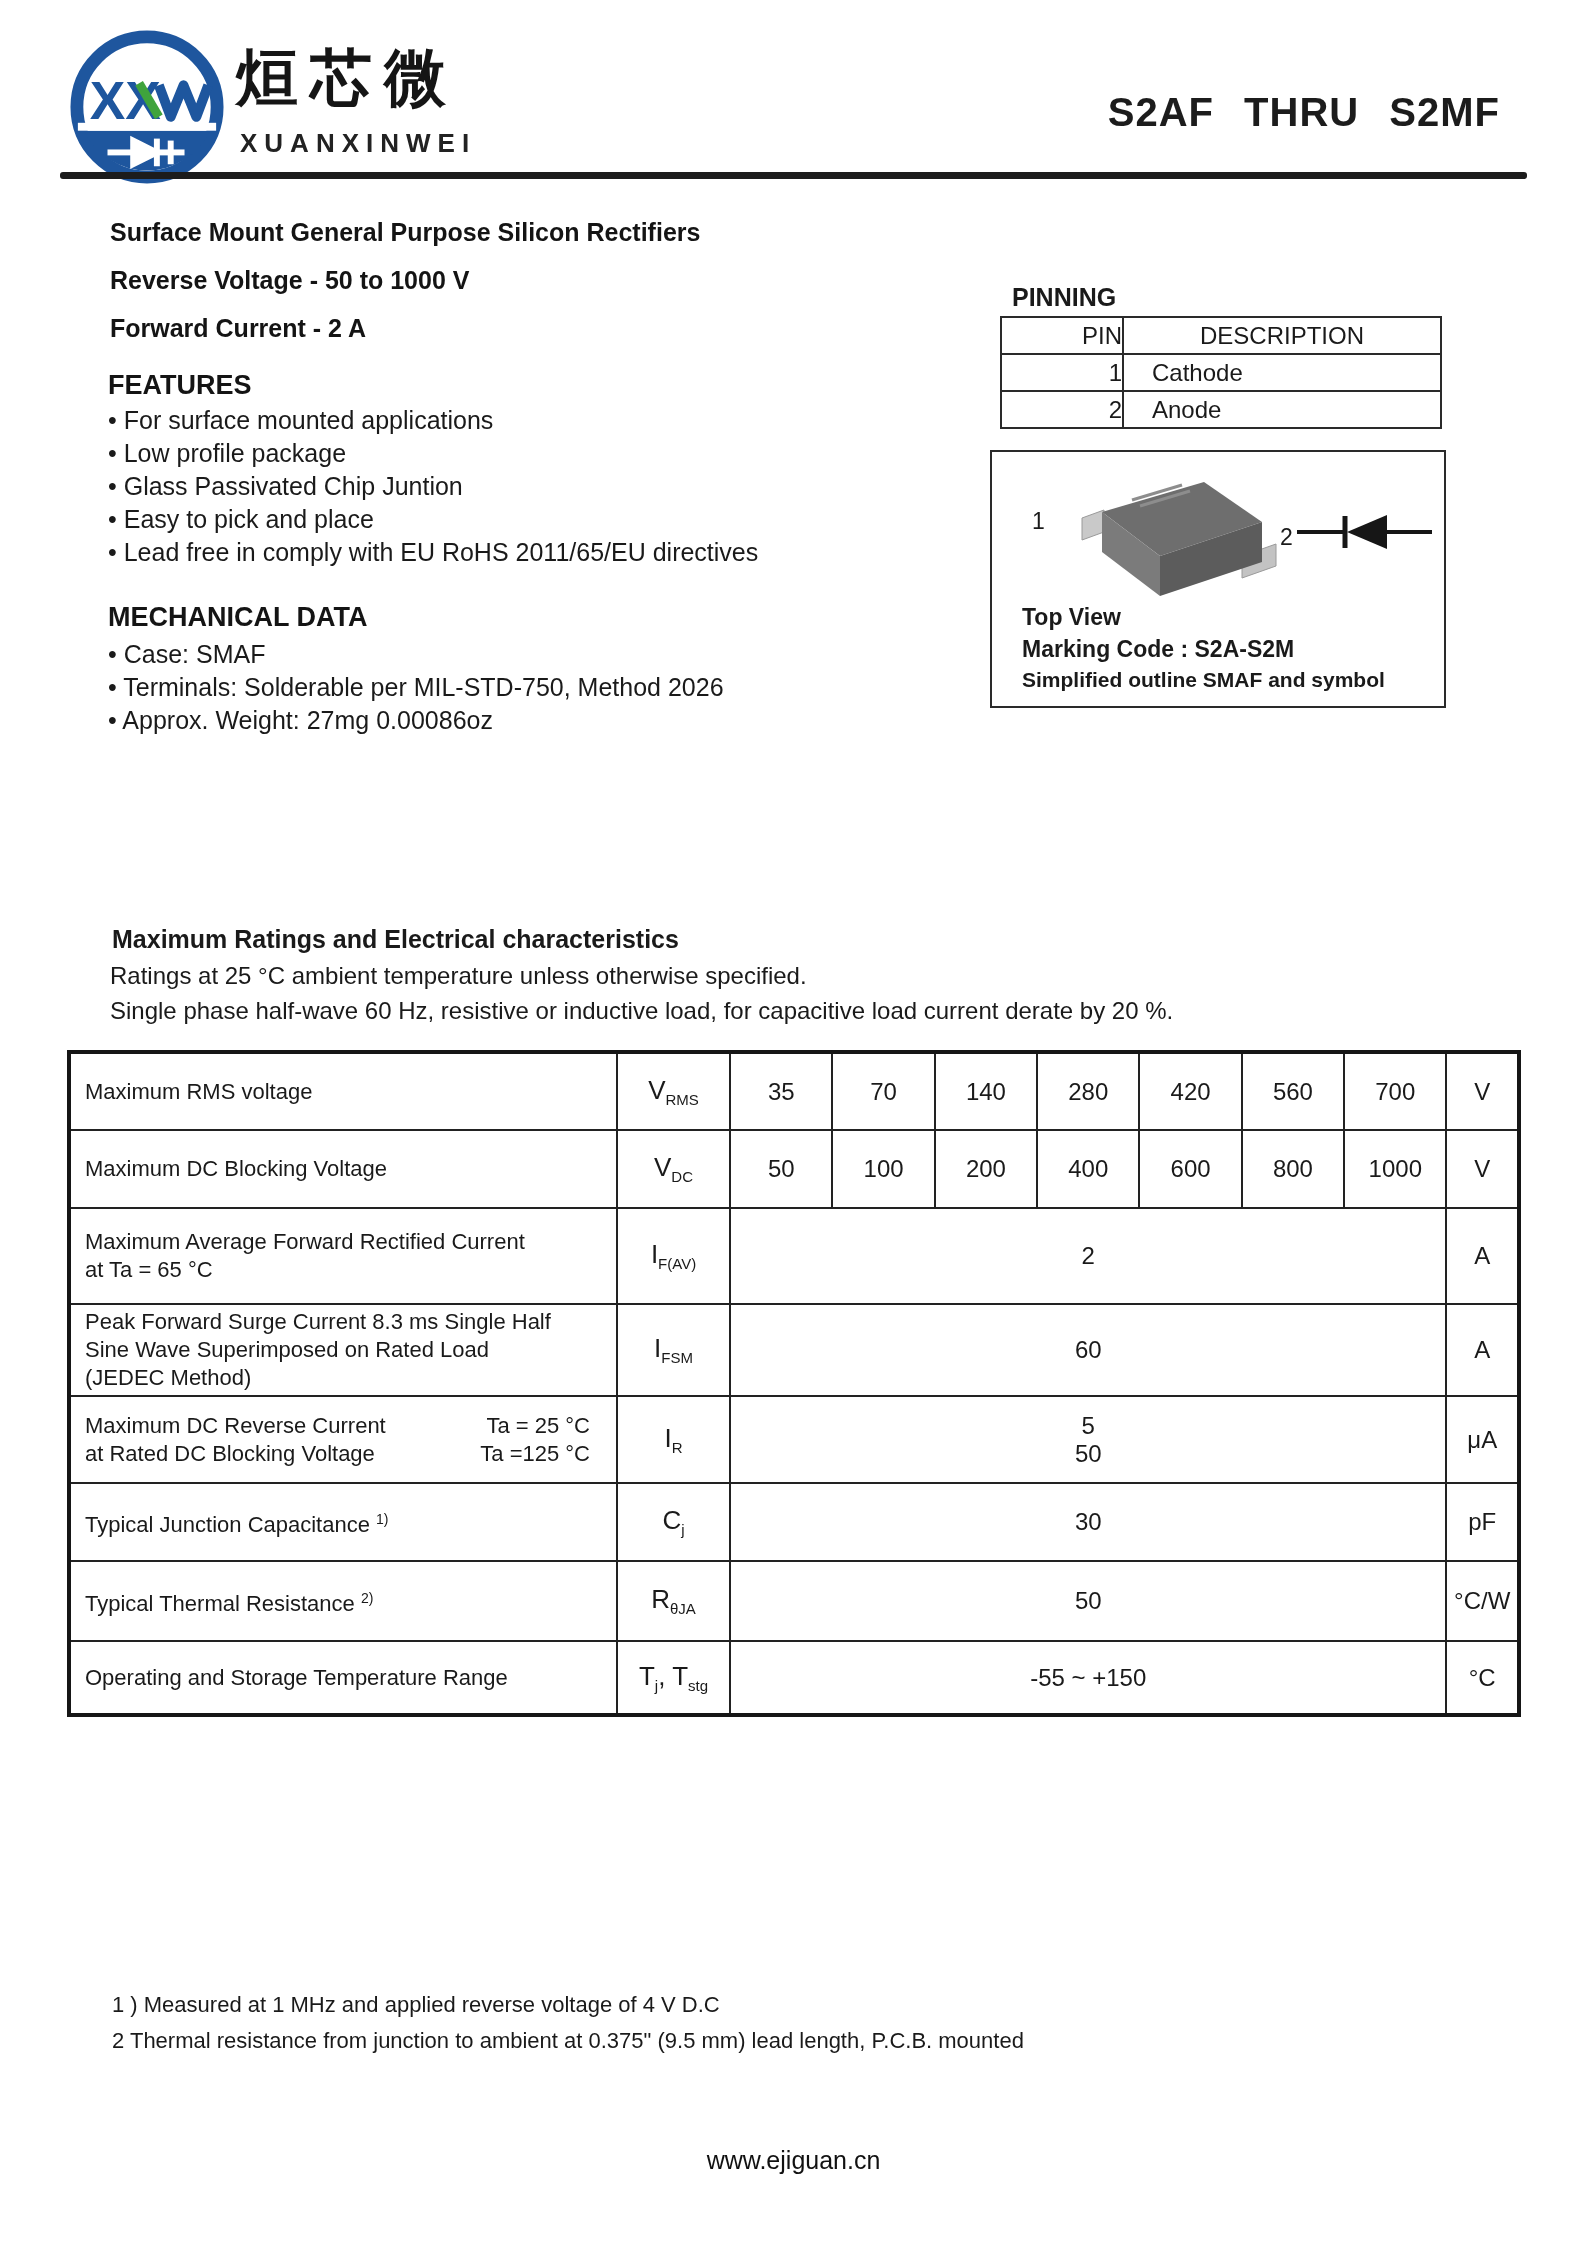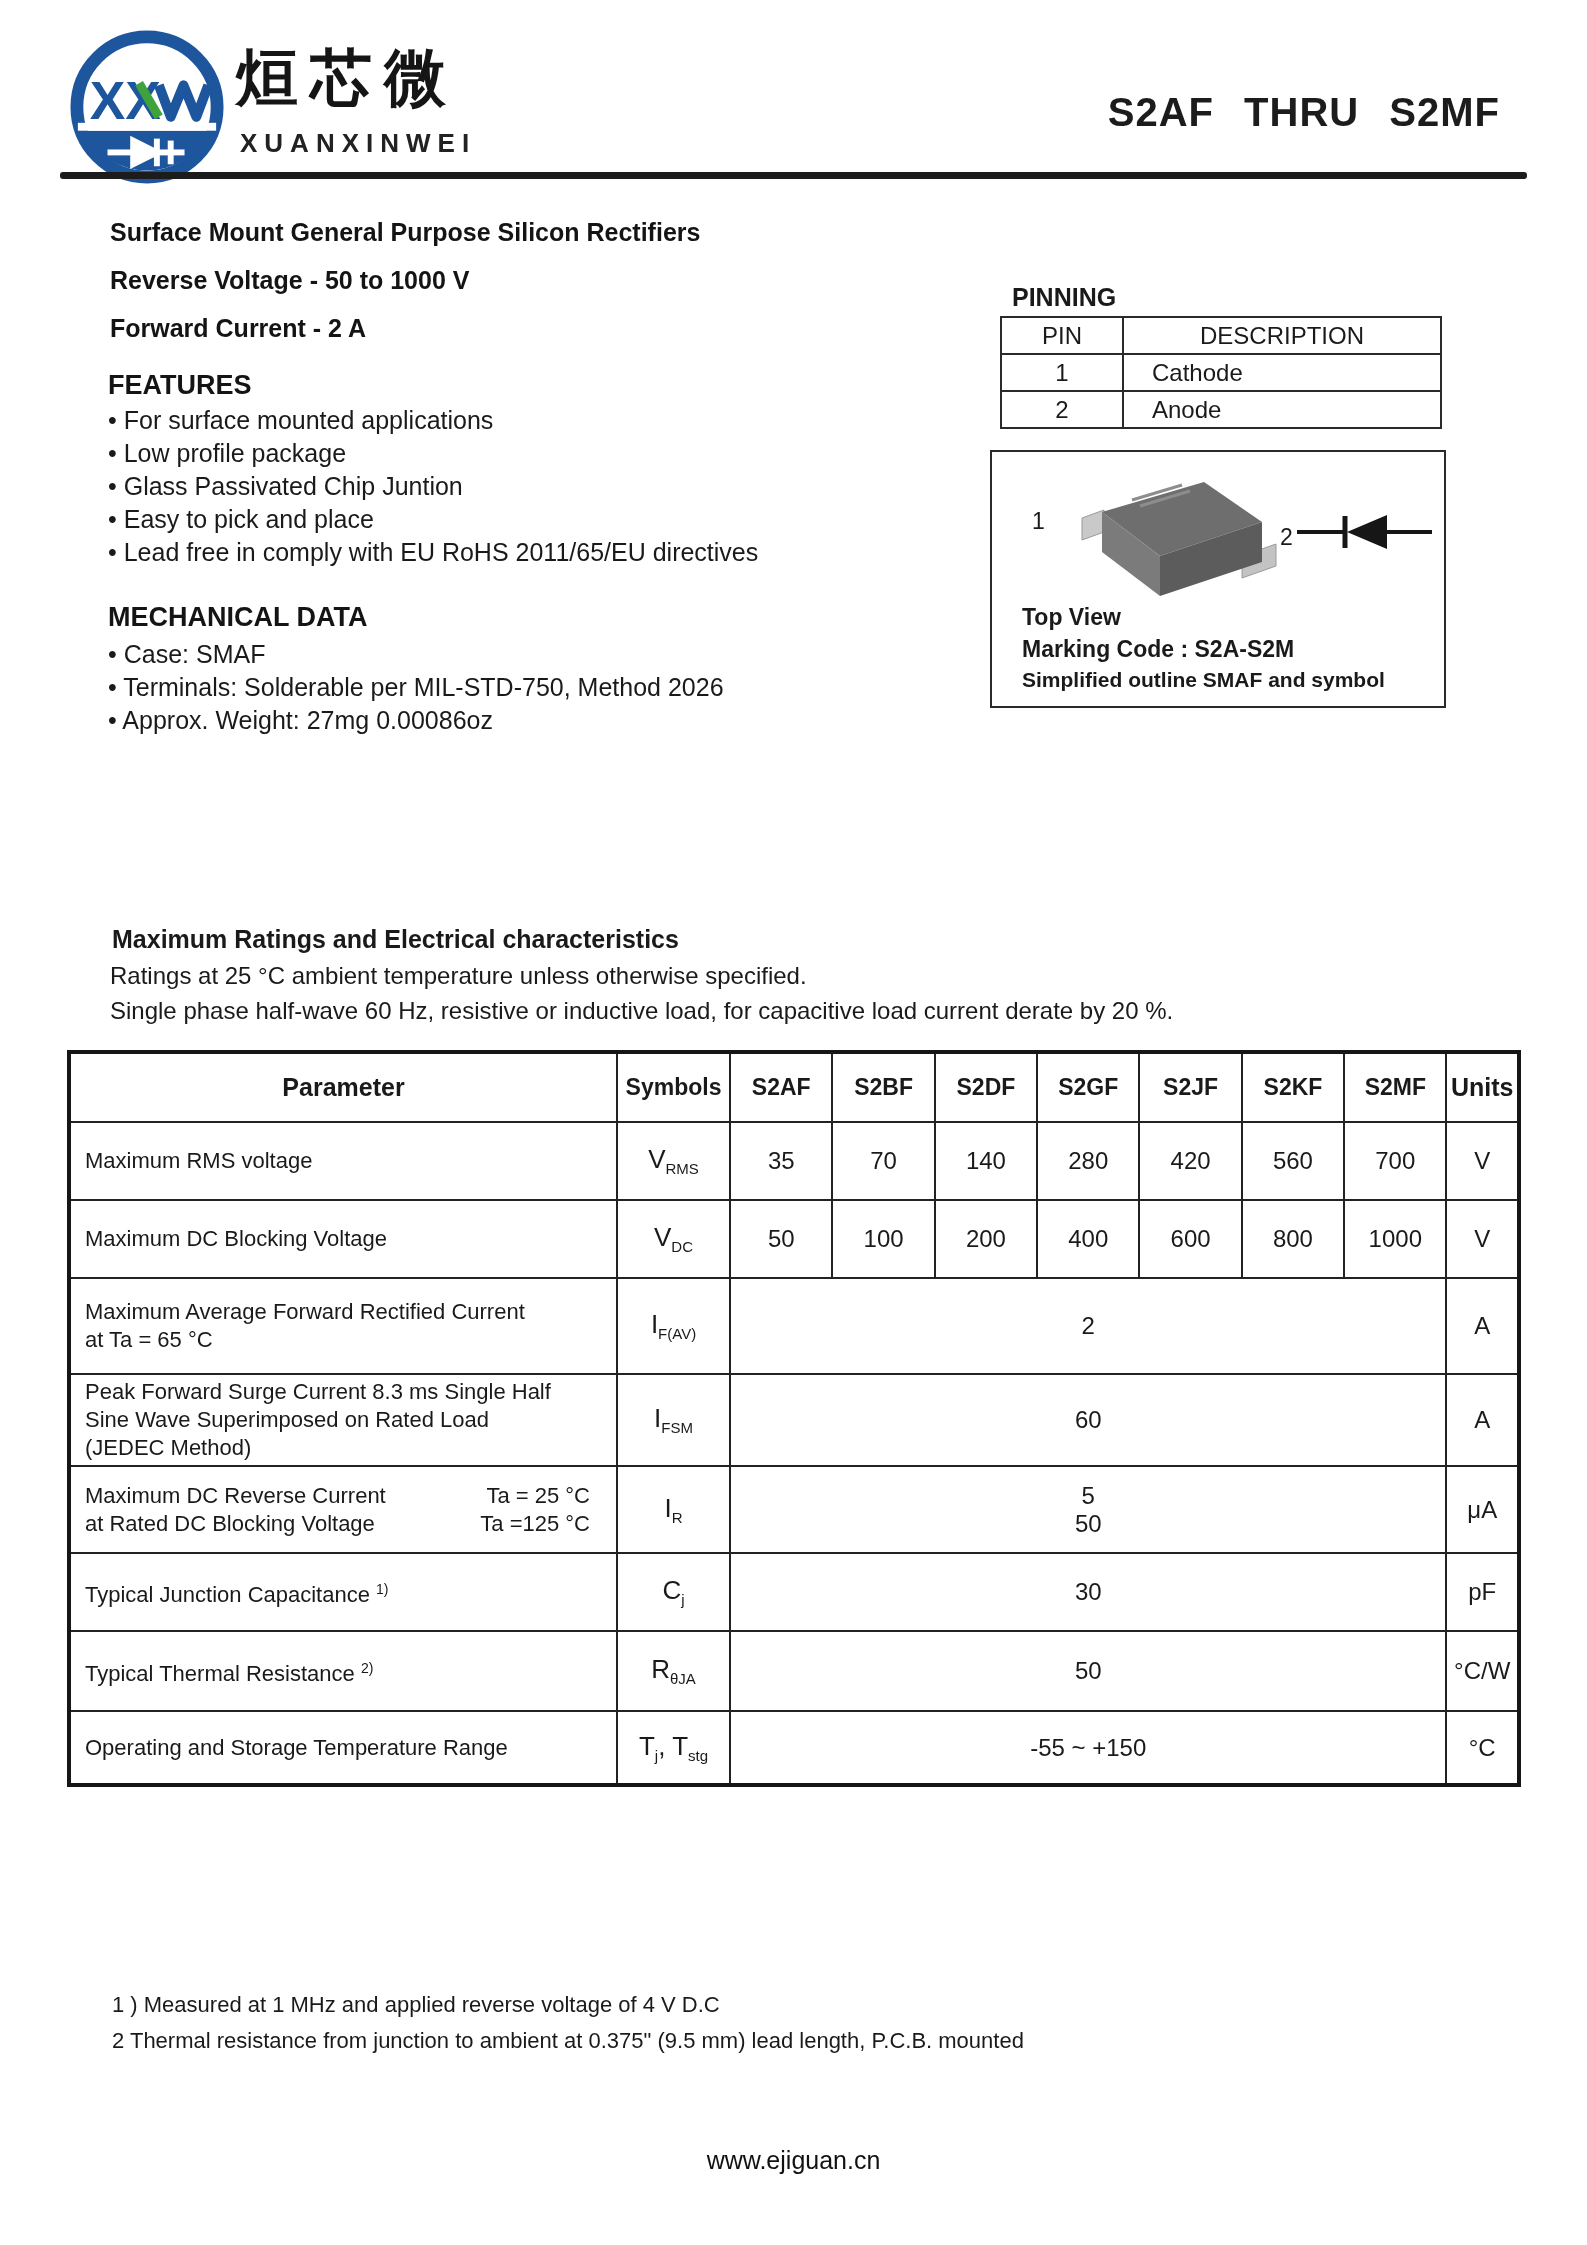--- a/index.html
+++ b/index.html
@@ -25,21 +25,21 @@
   .sec-head { position:absolute; left:108px; font-size:27px; font-weight:bold; color:#141414; }
   .blist { position:absolute; left:108px; font-size:25px; color:#1a1a1a; }
   .blist .bitem { line-height:33px; }
   .blist .bitem::before { content:"• "; }
 
   
   .pinning-head { position:absolute; left:1012px; top:283px; font-size:25px; font-weight:bold; }
   table.pin-table { position:absolute; left:1000px; top:316px; width:442px;
                     border-collapse:collapse; font-size:24px; color:#1a1a1a; }
   table.pin-table td { border:2px solid #2a2a2a; height:37px; }
-  .pin-c1 { width:122px; text-align:center; }
+  .pin-c1 { width:122px; text-align:right; }
   .pin-c2 { padding-left:28px; }
   .pin-hdr2 { text-align:center; padding-left:0; }
 
   
   .pkg-box { position:absolute; left:990px; top:450px; width:456px; height:258px;
              border:2px solid #2a2a2a; }
   .pkg-pin-label { position:absolute; font-size:23px; color:#1a1a1a; }
   .pkg-svg { position:absolute; left:62px; top:18px; width:235px; height:145px; }
   .diode-svg { position:absolute; left:305px; top:58px; width:135px; height:44px; }
   .pkg-cap { position:absolute; left:30px; color:#1a1a1a;font-weight:bold; }
@@ -162,32 +162,20 @@
     <col style="width:7.06%">
       <col style="width:7.06%">
       <col style="width:7.06%">
       <col style="width:7.06%">
     <col style="width:7.06%">
       <col style="width:7.06%">
       <col style="width:7.06%">
     <col style="width:5%">
   </colgroup>
   <tbody>
-      <tr style="height:70px;">
-    <th style="font-size:25px;">Parameter</th>
-    <th>Symbols</th>
-    <th>S2AF</th>
-    <th>S2BF</th>
-    <th>S2DF</th>
-    <th>S2GF</th>
-    <th>S2JF</th>
-    <th>S2KF</th>
-    <th>S2MF</th>
-    <th style="font-size:25px;">Units</th>
-  </tr>
 
 
   <tr style="height:78px;">
     <td class="pcell">Maximum RMS voltage</td>
     <td class="sym"><span>V</span><sub>RMS</sub></td>
     <td class="val">35</td>
     <td class="val">70</td>
     <td class="val">140</td>
     <td class="val">280</td>
     <td class="val">420</td>

